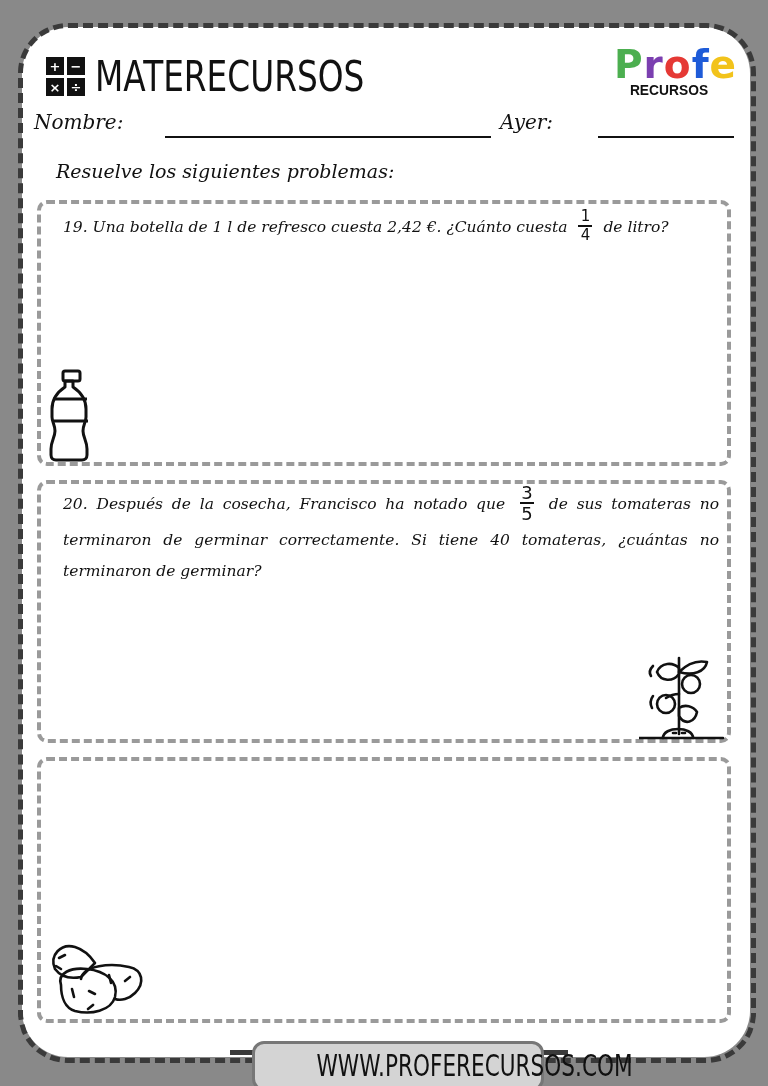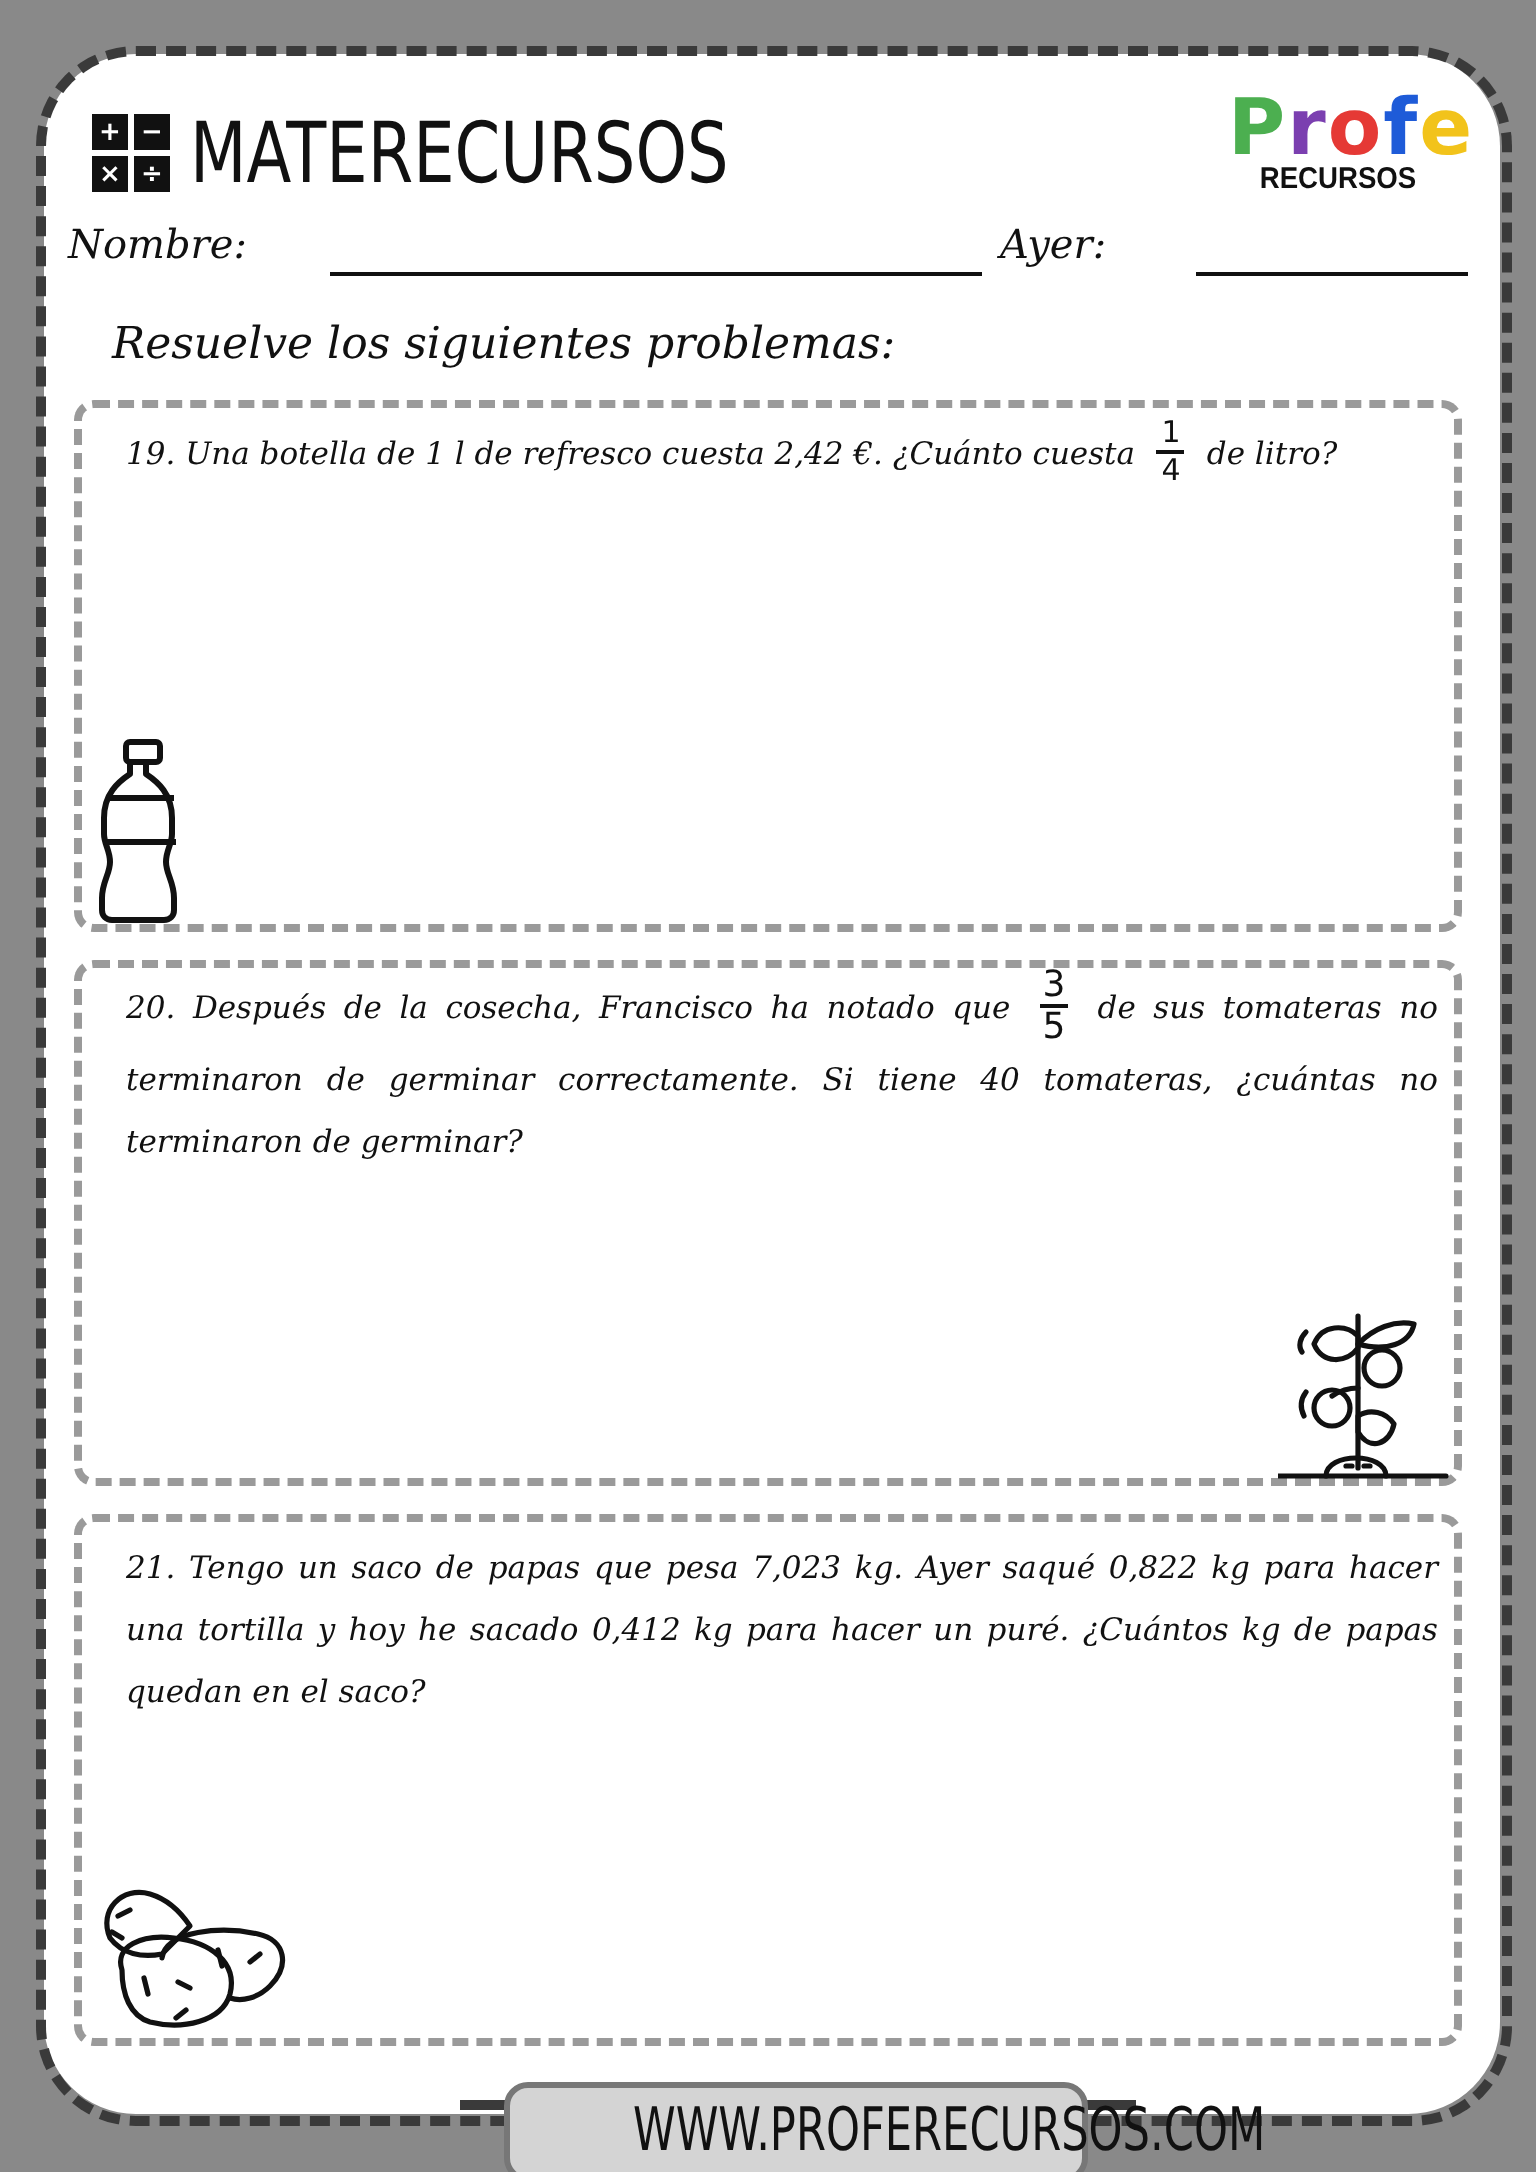--- a/index.html
+++ b/index.html
@@ -9,21 +9,21 @@
   .header{position:absolute;left:46px;top:52px;display:flex;align-items:center;}
   .logo-grid{display:grid;grid-template-columns:18px 18px;grid-template-rows:18px 18px;gap:3px;margin-right:10px;}
   .logo-grid div{background:#111;color:#fff;font-size:13px;font-weight:bold;display:flex;align-items:center;justify-content:center;line-height:1;}
   .brand{font-family:"DejaVu Sans",sans-serif;font-size:42px;letter-spacing:0px;color:#111;transform:scaleX(0.78);transform-origin:left center;font-weight:normal;}
   .profe{position:absolute;left:614px;top:50px;text-align:center;width:110px;}
   .profe-word{font-family:"DejaVu Sans",sans-serif;font-weight:bold;font-size:39px;line-height:30px;letter-spacing:1px;}
   .profe-sub{font-family:"Liberation Sans",sans-serif;font-weight:bold;font-size:15px;color:#111;letter-spacing:0px;margin-top:1px;transform:scaleX(0.92);}
   .field-row{position:absolute;top:110px;left:34px;width:705px;height:30px;font-family:"DejaVu Serif",serif;font-style:italic;font-size:20px;color:#111;}
   .field-label{position:absolute;top:0;}
   .field-line{position:absolute;top:26px;height:2px;background:#111;}
-  .instructions{position:absolute;left:56px;top:160px;font-family:"DejaVu Serif",serif;font-style:italic;font-size:22px;color:#111;}
+  .instructions{position:absolute;left:56px;top:160px;font-family:"DejaVu Serif",serif;font-style:italic;font-size:19px;color:#111;}
   .qbox{position:absolute;left:37px;width:694px;border:4px dashed #9a9a9a;border-radius:10px;box-sizing:border-box;}
   .qtext{position:absolute;left:4px;right:8px;top:6px;font-family:"DejaVu Serif",serif;font-style:italic;font-size:15.5px;line-height:31px;color:#111;margin-left:18px;}
   .frac{display:inline-flex;flex-direction:column;align-items:center;vertical-align:middle;font-style:normal;font-family:"DejaVu Sans",sans-serif;font-size:15px;line-height:17px;margin:0 6px;position:relative;top:-2px;}
   .frac .bar{width:14px;height:1.5px;background:#111;}
   .illus{position:absolute;}
   .footer-tab{position:absolute;left:252px;top:1041px;width:292px;height:50px;background:#d4d4d4;border:3px solid #777;border-radius:12px;box-sizing:border-box;text-align:center;}
   .footer-text{font-family:"DejaVu Sans",sans-serif;font-size:30px;line-height:44px;color:#111;display:inline-block;transform:scaleX(0.72);transform-origin:center;white-space:nowrap;}
   .footer-bar{position:absolute;top:1050px;height:5px;background:#3a3a3a;}
 </style>
 </head>
@@ -103,24 +103,20 @@
       <path d="M40 54 c6 -4 14 -2 18 4 c-2 10 -12 14 -18 4z"></path>
       <path d="M14 42 c-3 4 -3 8 -1 12"></path>
       <path d="M14 12 c-3 3 -4 7 -2 10"></path>
       <line x1="34" y1="79" x2="37" y2="79"></line>
       <line x1="43" y1="79" x2="46" y2="79"></line>
     </g>
   </svg>
 </div>
 
 <div class="qbox" style="top:757px;height:266px">
-  <div class="qtext" style="top:8px;text-align:justify">
-    <span>21.</span>
-    <span>Tengo un saco de papas que pesa 7,023 kg. Ayer saqué 0,822 kg para hacer una tortilla y hoy he sacado 0,412 kg para hacer un puré. ¿Cuántos kg de papas quedan en el saco?</span>
-  </div>
   <svg class="illus" style="left:4px;top:178px" width="100" height="80" viewBox="0 0 100 80">
     <g fill="none" stroke="#111" stroke-width="2.6" stroke-linecap="round" stroke-linejoin="round">
       <path d="M10 30 c-6 -14 6 -26 20 -22 c10 3 16 10 20 16 l-14 14 c-10 2 -20 0 -26 -8z"></path>
       <path d="M36 40 c2 -14 30 -16 48 -12 c14 3 16 16 6 26 c-6 6 -14 8 -20 6"></path>
       <path d="M16 46 c-4 -12 10 -18 26 -16 c18 2 32 12 28 28 c-4 14 -24 18 -40 14 c-10 -3 -14 -14 -14 -26z"></path>
       <line x1="14" y1="19" x2="20" y2="16"></line>
       <line x1="11" y1="27" x2="16" y2="30"></line>
       <line x1="64" y1="36" x2="66" y2="44"></line>
       <line x1="80" y1="42" x2="85" y2="38"></line>
       <line x1="27" y1="50" x2="29" y2="58"></line>

